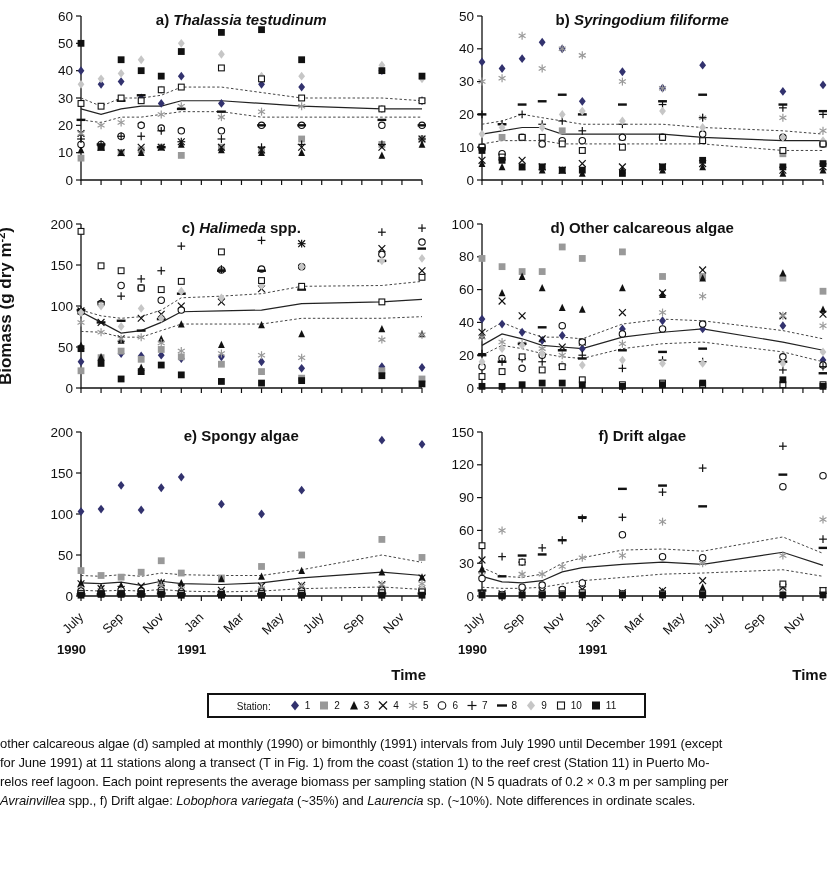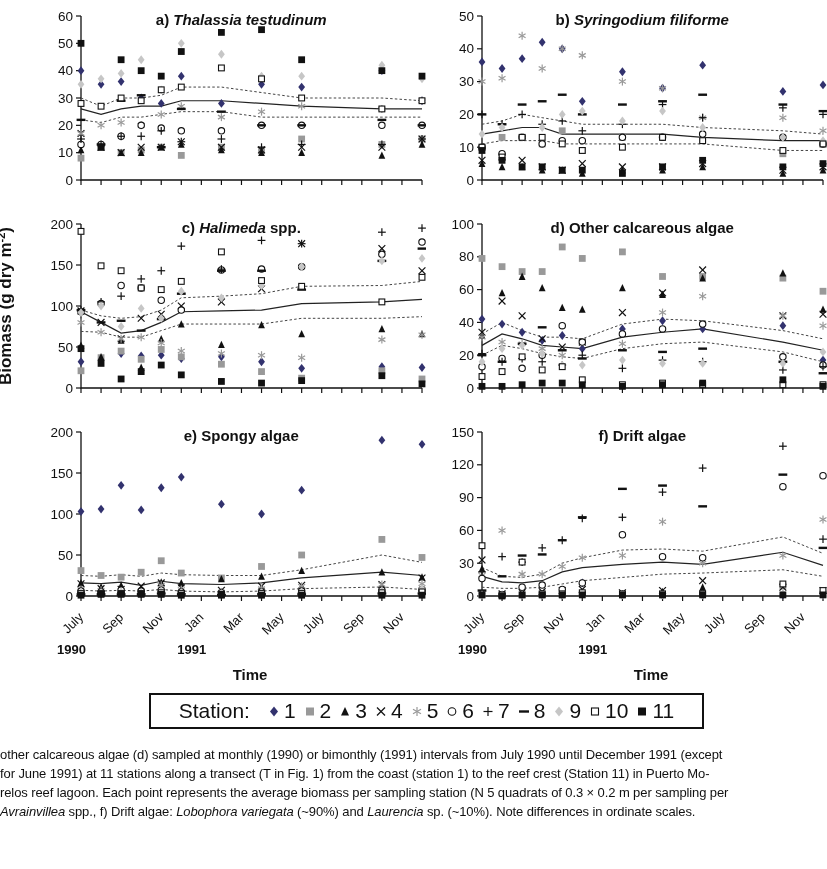--- a/index.html
+++ b/index.html
@@ -1,22 +1,22 @@
 <!DOCTYPE html>
 <html><head>
 <meta charset="utf-8">
 <style>
   html,body{margin:0;padding:0;background:#ffffff;}
   .page{width:827px;background:#fff;font-family:"Liberation Sans",sans-serif;color:#111;}
   .fig{position:relative;padding-left:26px;padding-top:4px;}
   .grid{display:grid;grid-template-columns:400px 400px;column-gap:1px;row-gap:6px;}
   .cell{position:relative;}
-  .time{width:352px;padding-left:48px;text-align:center;font-weight:bold;font-size:15px;margin-top:-16px;}
+  .time{width:352px;padding-left:48px;text-align:right;font-weight:bold;font-size:15px;margin-top:-16px;}
   .ylab-svg{position:absolute;left:-2px;top:196px;}
-  .legend{display:flex;align-items:flex-end;border:2px solid #111;width:fit-content;margin:10px auto 0 auto;padding:4px 28px;font-size:21px;}
+  .legend{display:flex;align-items:flex-end;border:2px solid #111;width:fit-content;margin:10px auto 0 auto;padding:4px 28px;font-size:10px;}
   .legend .lab{margin-right:10px;}
   .leg-item{display:flex;align-items:center;margin-left:7px;}
   .leg-item svg{margin-right:2px;}
   .caption{margin-top:16px;font-size:13px;line-height:19px;letter-spacing:-0.1px;white-space:nowrap;overflow:hidden;}
   .cap-line .it{font-style:italic;}
   .sup{vertical-align:super;font-size:9px;letter-spacing:0;}
   svg text{font-family:"Liberation Sans",sans-serif;}
 </style>
 </head>
 <body>
@@ -1490,16 +1490,16 @@
           <svg width="15" height="13">
             <rect x="3" y="2.5" width="8" height="8" fill="#111111"></rect>
           </svg>
           <span>11</span>
         </span>
       </div>
   </div>
   <div class="caption" id="caption">
       <div class="cap-line"><span>other calcareous algae (d) sampled at monthly (1990) or bimonthly (1991) intervals from July 1990 until December 1991 (except</span></div>
       <div class="cap-line"><span>for June 1991) at 11 stations along a transect (T in Fig. 1) from the coast (station 1) to the reef crest (Station 11) in Puerto Mo-</span></div>
-      <div class="cap-line"><span>relos reef lagoon. Each point represents the average biomass per sampling station (N 5 quadrats of 0.3 × 0.2 m per sampling per</span></div>
-      <div class="cap-line"><span class="it">Avrainvillea</span><span> spp., f) Drift algae: </span><span class="it">Lobophora variegata</span><span> (~90%) and </span><span class="it">Laurencia</span><span> sp. (~10%). Note differences in ordinate scales.</span></div>
+      <div class="cap-line"><span>relos reef lagoon. Each point represents the average biomass per sampling station (N 5 quadrats of 0.2 × 0.3 m per sampling per</span></div>
+      <div class="cap-line"><span class="it">Avrainvillea</span><span> spp., f) Drift algae: </span><span class="it">Lobophora variegata</span><span> (~35%) and </span><span class="it">Laurencia</span><span> sp. (~10%). Note differences in ordinate scales.</span></div>
     </div>
 </div>
 
 </body></html>

